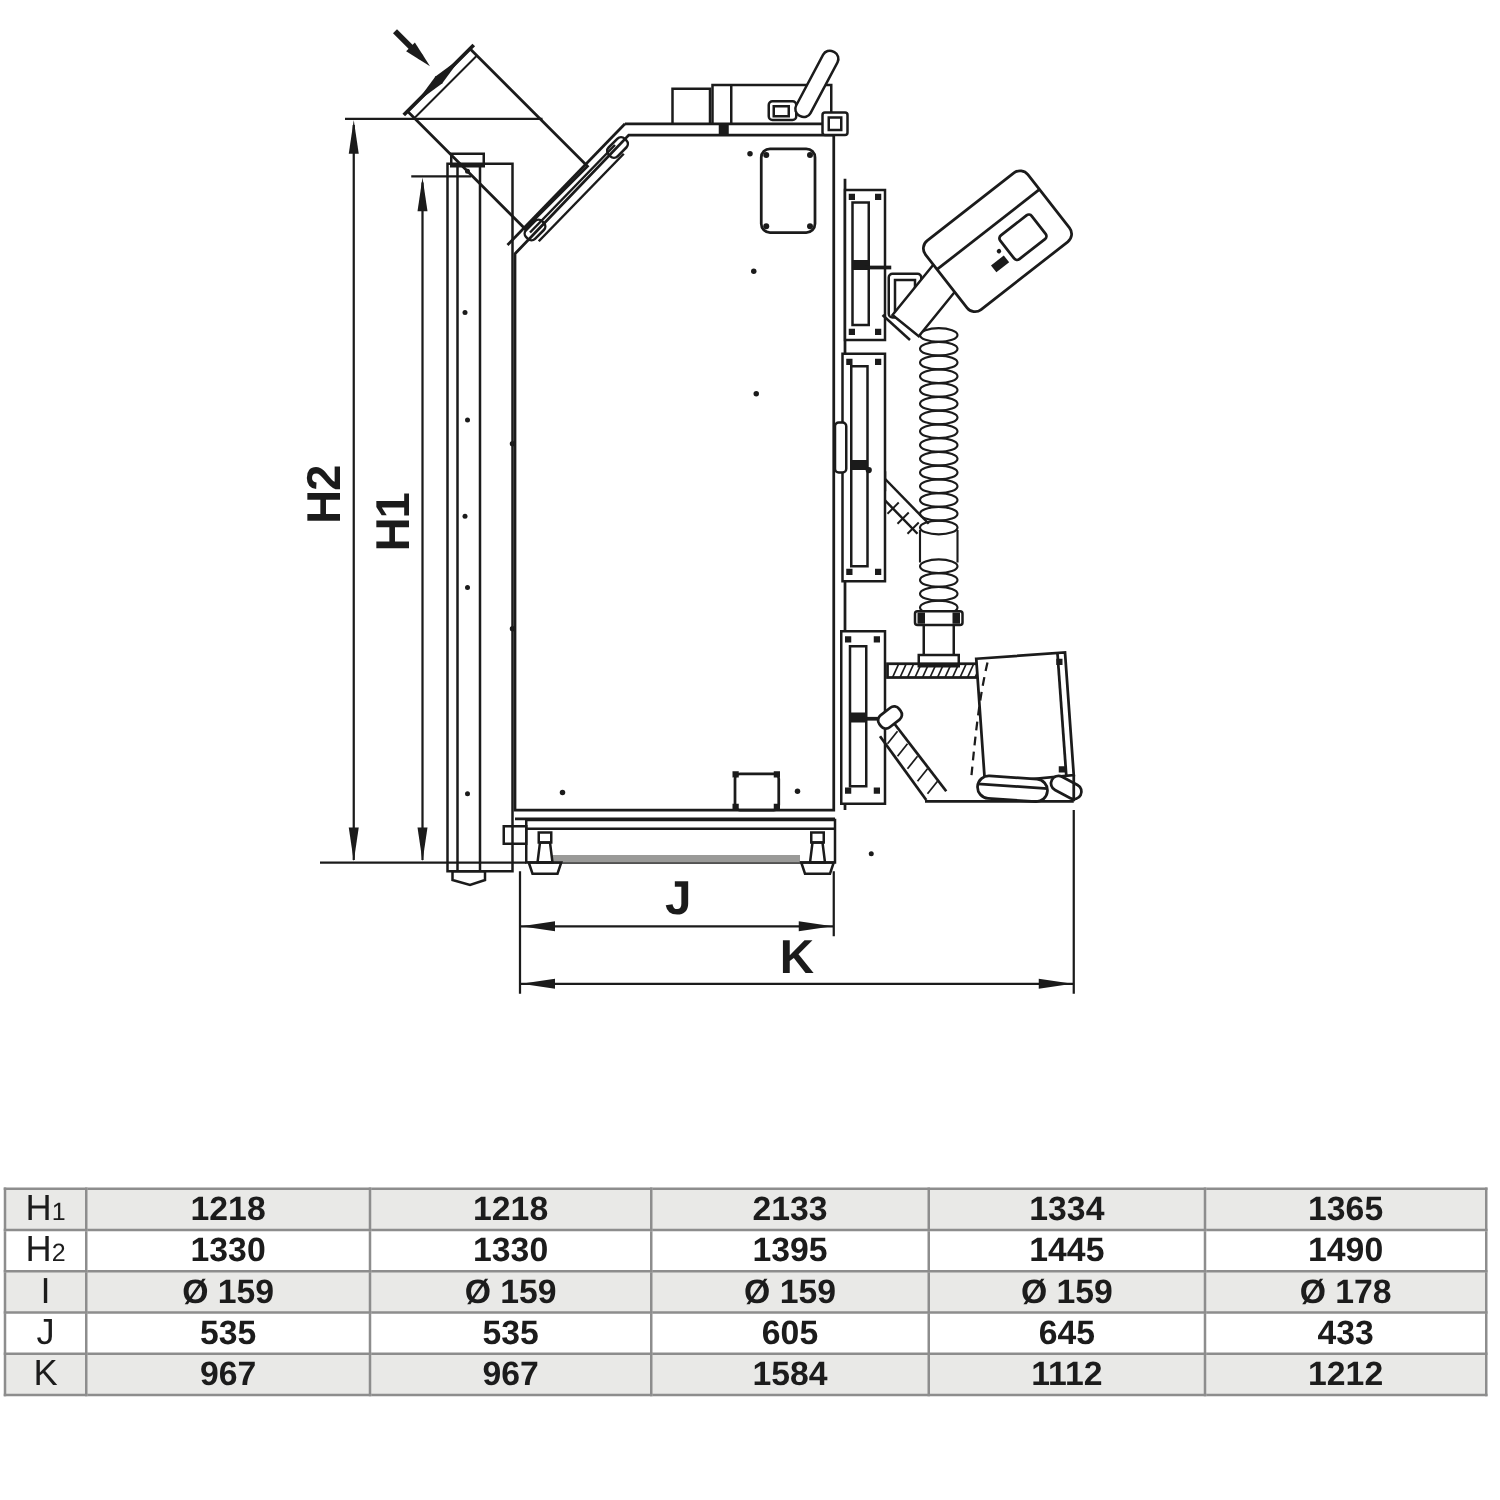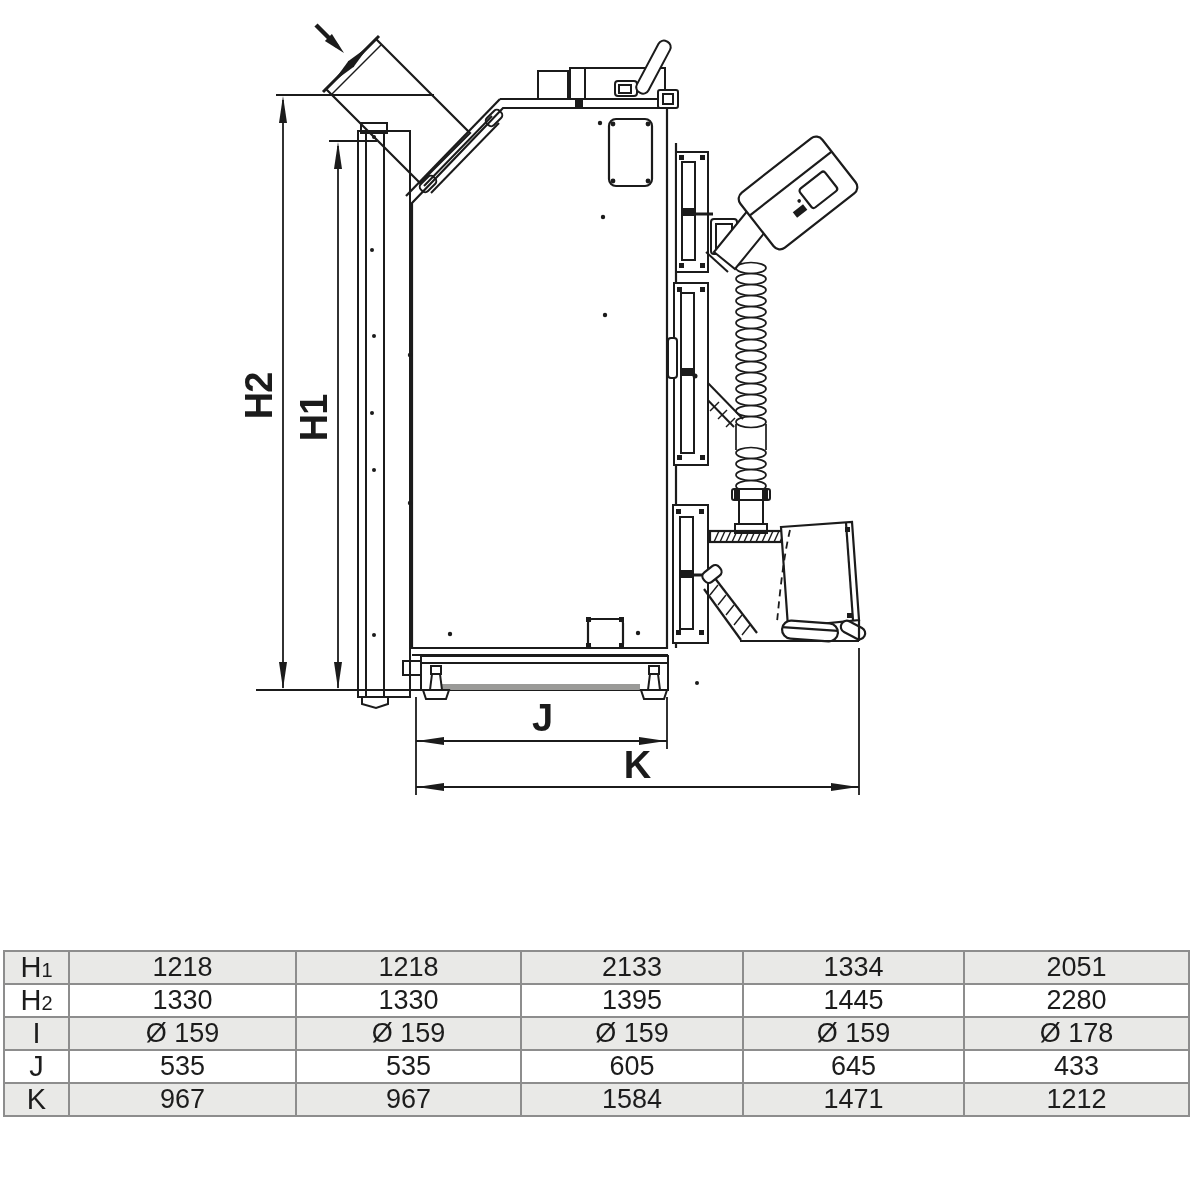--- a/index.html
+++ b/index.html
@@ -13,21 +13,21 @@
     font-weight:700;font-size:38px;fill:#1b1b1b;letter-spacing:-1px;
   }
   table.dims{
     position:absolute;left:3px;top:950px;width:1187px;
     border-collapse:collapse;table-layout:fixed;
     color:#1c1c1c;
   }
   table.dims td, table.dims th{
     border:2px solid #8d8d8d;height:31px;padding:0;
     text-align:center;vertical-align:middle;
-    font-size:27px;font-weight:400;line-height:1;
+    font-size:27px;font-weight:700;line-height:1;
   }
   table.dims th{font-size:29px;font-weight:400;}
   tr.striped{background:#e9e9e7;}
   tr.plain{background:#ffffff;}
   .sub{font-size:20px;}
 </style>
 </head>
 <body>
 
 <svg id="drawing" width="1200" height="950" viewBox="0 0 1200 950">
@@ -316,29 +316,29 @@
       <col style="width:221px">
       <col>
   </colgroup>
   <tbody>
     <tr class="striped">
       <th><span>H</span><span class="sub">1</span></th>
       <td>1218</td>
       <td>1218</td>
       <td>2133</td>
       <td>1334</td>
-      <td>2051</td>
+      <td>1365</td>
     </tr>
     <tr class="plain">
       <th><span>H</span><span class="sub">2</span></th>
       <td>1330</td>
       <td>1330</td>
       <td>1395</td>
       <td>1445</td>
-      <td>2280</td>
+      <td>1490</td>
     </tr>
     <tr class="striped">
       <th><span>I</span><span class="sub"></span></th>
       <td>Ø 159</td>
       <td>Ø 159</td>
       <td>Ø 159</td>
       <td>Ø 159</td>
       <td>Ø 178</td>
     </tr>
     <tr class="plain">
@@ -347,17 +347,17 @@
       <td>535</td>
       <td>605</td>
       <td>645</td>
       <td>433</td>
     </tr>
     <tr class="striped">
       <th><span>K</span><span class="sub"></span></th>
       <td>967</td>
       <td>967</td>
       <td>1584</td>
-      <td>1471</td>
+      <td>1112</td>
       <td>1212</td>
     </tr>
   </tbody>
 </table>
 
 </body></html>

